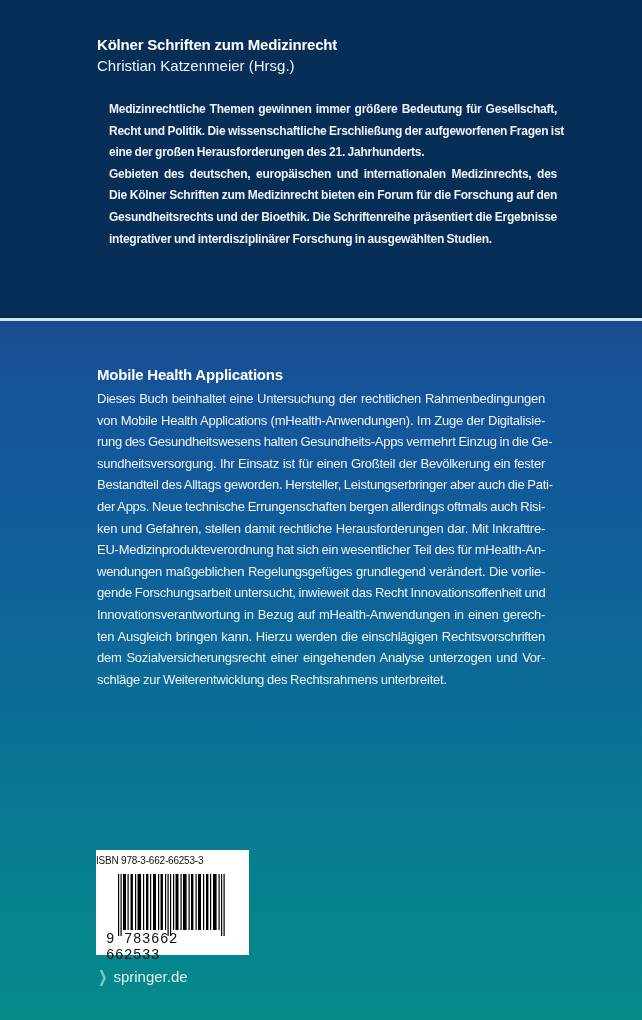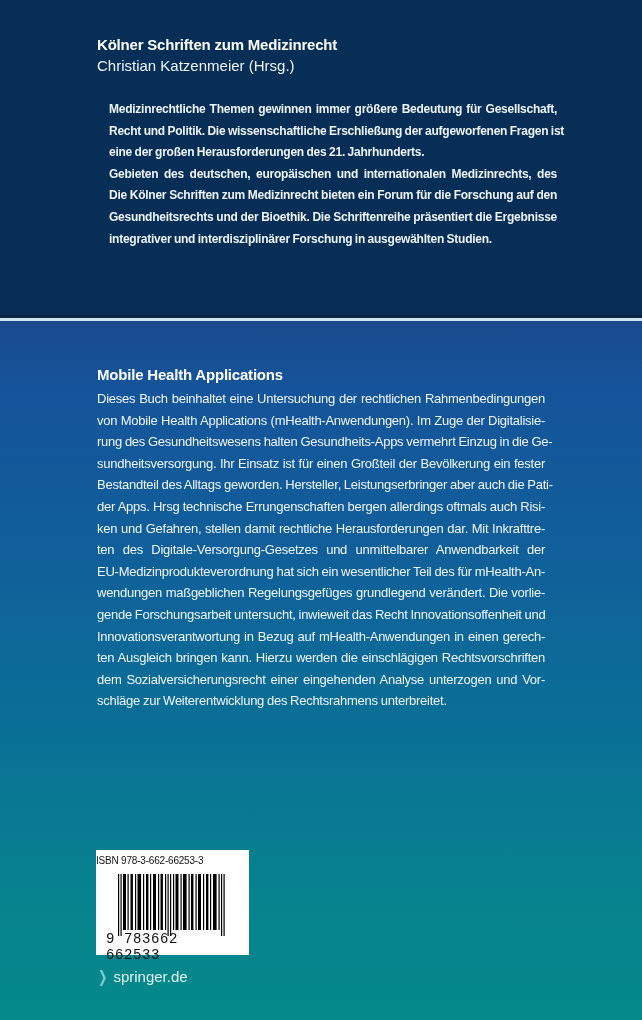--- a/index.html
+++ b/index.html
@@ -107,23 +107,22 @@
 
   <div class="bottom"></div>
 
   <div class="book-title">Mobile Health Applications</div>
   <div class="book-desc">
     <span class="line">Dieses Buch beinhaltet eine Untersuchung der rechtlichen Rahmenbedingungen</span>
     <span class="line">von Mobile Health Applications (mHealth-Anwendungen). Im Zuge der Digitalisie-</span>
     <span class="line">rung des Gesundheitswesens halten Gesundheits-Apps vermehrt Einzug in die Ge-</span>
     <span class="line">sundheitsversorgung. Ihr Einsatz ist für einen Großteil der Bevölkerung ein fester</span>
     <span class="line">Bestandteil des Alltags geworden. Hersteller, Leistungserbringer aber auch die Pati-</span>
-    <span class="line">der Apps. Hrsg technische Errungenschaften bergen allerdings oftmals auch Risi-</span>
+    <span class="line">der Apps. Neue technische Errungenschaften bergen allerdings oftmals auch Risi-</span>
     <span class="line">ken und Gefahren, stellen damit rechtliche Herausforderungen dar. Mit Inkrafttre-</span>
-    <span class="line">ten des Digitale-Versorgung-Gesetzes und unmittelbarer Anwendbarkeit der</span>
     <span class="line">EU-Medizinprodukteverordnung hat sich ein wesentlicher Teil des für mHealth-An-</span>
     <span class="line">wendungen maßgeblichen Regelungsgefüges grundlegend verändert. Die vorlie-</span>
     <span class="line">gende Forschungsarbeit untersucht, inwieweit das Recht Innovationsoffenheit und</span>
     <span class="line">Innovationsverantwortung in Bezug auf mHealth-Anwendungen in einen gerech-</span>
     <span class="line">ten Ausgleich bringen kann. Hierzu werden die einschlägigen Rechtsvorschriften</span>
     <span class="line">dem Sozialversicherungsrecht einer eingehenden Analyse unterzogen und Vor-</span>
     <span class="line last">schläge zur Weiterentwicklung des Rechtsrahmens unterbreitet.</span>
   </div>
 
   <div class="barcode-box">

